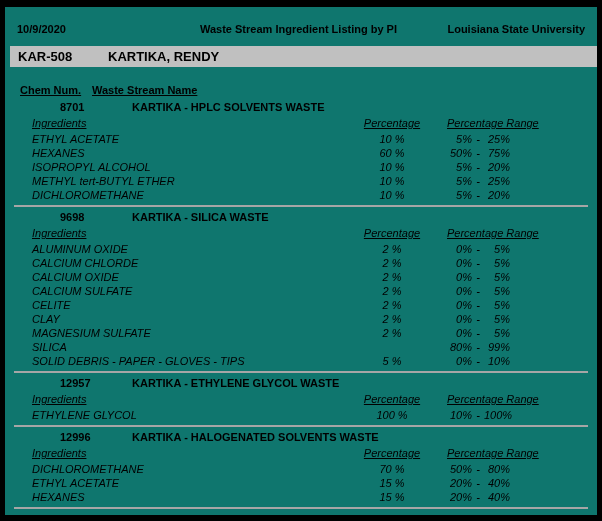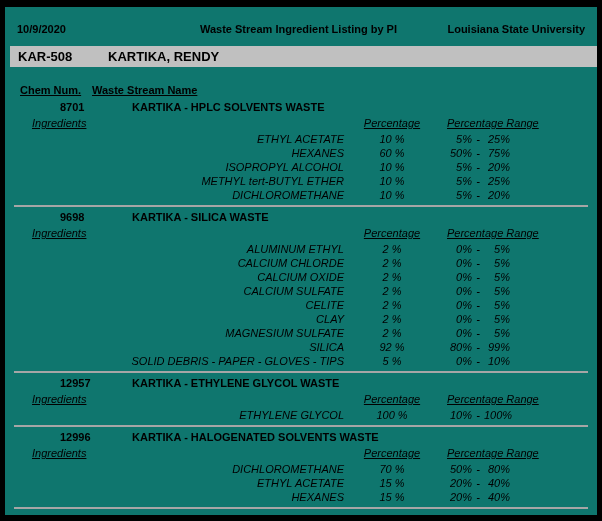--- a/index.html
+++ b/index.html
@@ -33,21 +33,21 @@
   .section-title { display:flex; font-weight:bold; font-size:11px; margin-top:2px; padding-left:8px; line-height:14px; }
   .section-title .chem { width:72px;margin-left:40px; }
 
   .cols-header { display:flex; font-style:italic; font-size:11px; margin-top:2px; line-height:14px; }
   .col-ing { flex:1; padding-left:20px; }
   .col-pct { width:96px; text-align:center; }
   .col-range { width:150px; padding-left:7px; }
 
   .rows { margin-top:2px; }
   .ing-row { display:flex; font-style:italic; font-size:11px; height:14px; line-height:14px; }
-  .ing-name { flex:1; padding-left:20px; white-space:nowrap;text-align:right; }
+  .ing-name { flex:1; padding-left:20px; white-space:nowrap; }
   .ing-pct { width:96px; text-align:center; }
   .ing-range { width:150px; display:flex; }
   .range-low { width:32px; text-align:right; }
   .range-dash { width:12px; text-align:center; }
   .range-high { width:26px; text-align:right; }
 
   .u { text-decoration:underline; }
   .divider { border-top:2px solid var(--divider,#a6a6a6); margin:3px 2px 3px 2px; }
 </style>
 </head>
@@ -141,21 +141,21 @@
       <span class="chem">9698</span>
       <span>KARTIKA - SILICA WASTE</span>
     </div>
     <div class="cols-header">
       <span class="col-ing"><span class="u">Ingredients</span></span>
       <span class="col-pct"><span class="u">Percentage</span></span>
       <span class="col-range"><span class="u">Percentage Range</span></span>
     </div>
     <div class="rows">
   <div class="ing-row">
-    <span class="ing-name">ALUMINUM ETHYL</span>
+    <span class="ing-name">ALUMINUM OXIDE</span>
     <span class="ing-pct">2 %</span>
     <span class="ing-range">
       <span class="range-low">0%</span>
       <span class="range-dash">-</span>
       <span class="range-high">5%</span>
     </span>
   </div>
 
   <div class="ing-row">
     <span class="ing-name">CALCIUM CHLORDE</span>
@@ -212,21 +212,20 @@
     <span class="ing-pct">2 %</span>
     <span class="ing-range">
       <span class="range-low">0%</span>
       <span class="range-dash">-</span>
       <span class="range-high">5%</span>
     </span>
   </div>
 
   <div class="ing-row">
     <span class="ing-name">SILICA</span>
-    <span class="ing-pct">92 %</span>
     <span class="ing-range">
       <span class="range-low">80%</span>
       <span class="range-dash">-</span>
       <span class="range-high">99%</span>
     </span>
   </div>
 
   <div class="ing-row">
     <span class="ing-name">SOLID DEBRIS - PAPER - GLOVES - TIPS</span>
     <span class="ing-pct">5 %</span>

